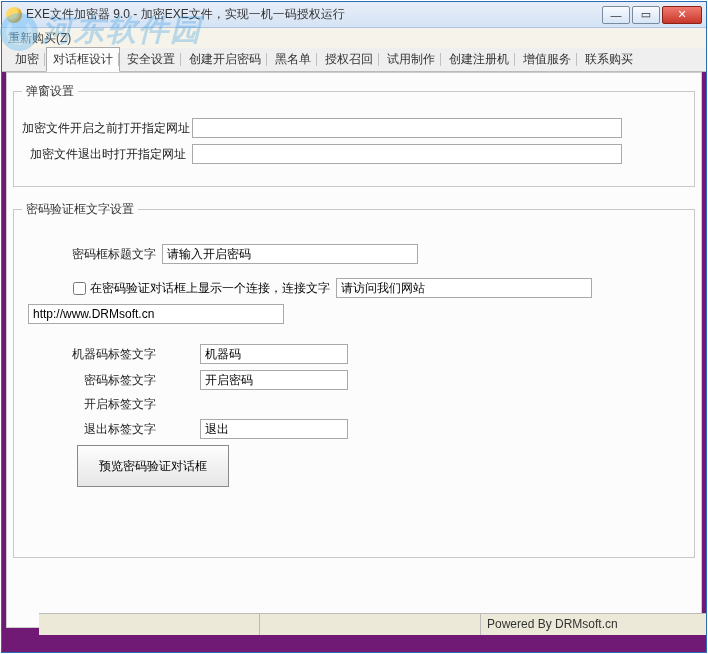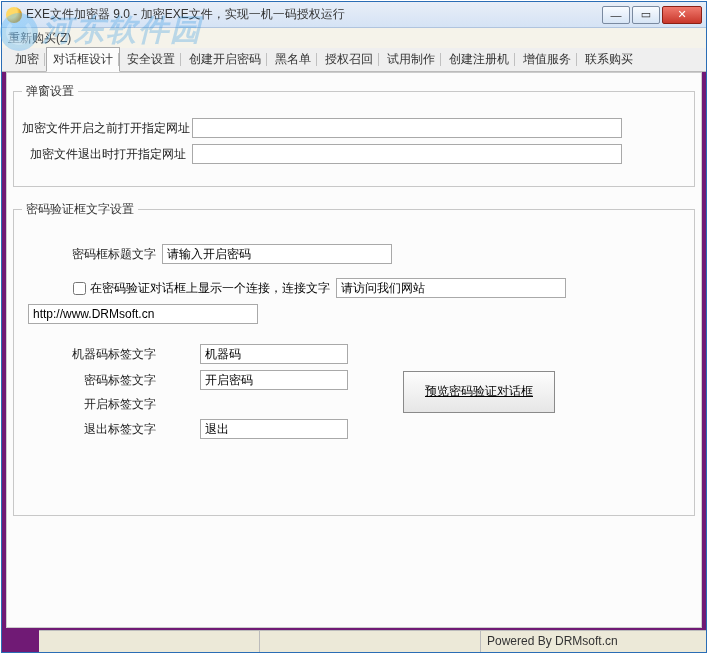--- a/index.html
+++ b/index.html
@@ -17,29 +17,29 @@
 .tab.sep::after { content: ""; position: absolute; right: 0; top: 20%; height: 60%; border-right: 1px solid #c0c0c0; }
 .tab.active { background: #fcfcfc; border-color: #aaa; border-bottom: 1px solid #fcfcfc; margin-bottom: -1px; }
 .client { position: absolute; top: 70px; left: 4px; right: 4px; bottom: 24px; background: #fcfcfc; border: 1px solid #ccc; padding: 6px 6px; }
 fieldset { border: 1px solid #c8c8c8; margin: 4px 0 14px 0; background: #fcfcfc; padding: 12px 8px 16px 8px; }
 legend { padding: 0 4px; color: #333; font-size: 12px; }
 .row { display: flex; align-items: center; margin: 6px 0; }
 .lbl { width: 170px; text-align: right; padding-right: 6px; color: #222; white-space: nowrap; }
 .lbl2 { width: 115px; text-align: right; padding-right: 6px; color: #222; white-space: nowrap; }
 input[type=text] { height: 20px; border: 1px solid #a9a9a9; background: #fff; padding: 1px 4px; font-size: 12px; font-family: inherit; }
 .tx-long { width: 430px; }
-.tx-mid { width: 230px; }
+.tx-mid { width: 256px; }
 .tx-short { width: 148px; margin-left: 38px; }
 .checkbox-row { display: flex; align-items: center; margin: 14px 0 6px 6px; padding-left: 45px; }
 .checkbox-row input[type=checkbox] { margin-right: 4px; }
-.lower-block { display: flex; }
+.lower-block { display: flex; flex-direction: column; }
 .label-col { margin-left: 25px; }
 .btn-preview-wrap { margin-left: 55px; display: flex; align-items: center; }
-.btn-preview { width: 152px; height: 42px; border: 1px solid #8a8a8a; background: linear-gradient(#fdfdfd,#e6e6e6); font-size: 12px; cursor: default; text-decoration: underline; }
-.statusbar { position: absolute; left: 0; right: 0; bottom: 0; height: 22px; background: #ece9d8; border-top: 1px solid #bbb; display: flex; margin-left: 37px; }
+.btn-preview { width: 152px; height: 42px; border: 1px solid #8a8a8a; background: linear-gradient(#fdfdfd,#e6e6e6); font-size: 12px; cursor: default; }
+.statusbar { position: absolute; left: 0; right: 0; bottom: 17px; height: 22px; background: #ece9d8; border-top: 1px solid #bbb; display: flex; margin-left: 37px; }
 .status-seg { flex: 1; border-right: 1px solid #bbb; }
 .status-text { padding: 3px 6px; font-size: 12px; color: #333; }
 .watermark { position: absolute; top: 10px; left: 0; font-size: 30px; font-weight: 700; color: rgba(31,144,224,0.28); pointer-events: none; z-index: 50; letter-spacing: 2px; font-style: italic; }
 .watermark .logo { display:inline-block; width:38px; height:38px; vertical-align:middle; border-radius:50%; background: radial-gradient(circle at 35% 35%, rgba(120,200,255,0.55), rgba(31,144,224,0.25)); margin-right:-6px; position:relative; }
 .watermark .logo::after { content:""; position:absolute; inset:6px; border-radius:50%; border:4px solid rgba(255,255,255,0.25); border-top-color:transparent; }
 </style>
 </head>
 <body>
 
 <div class="window">

